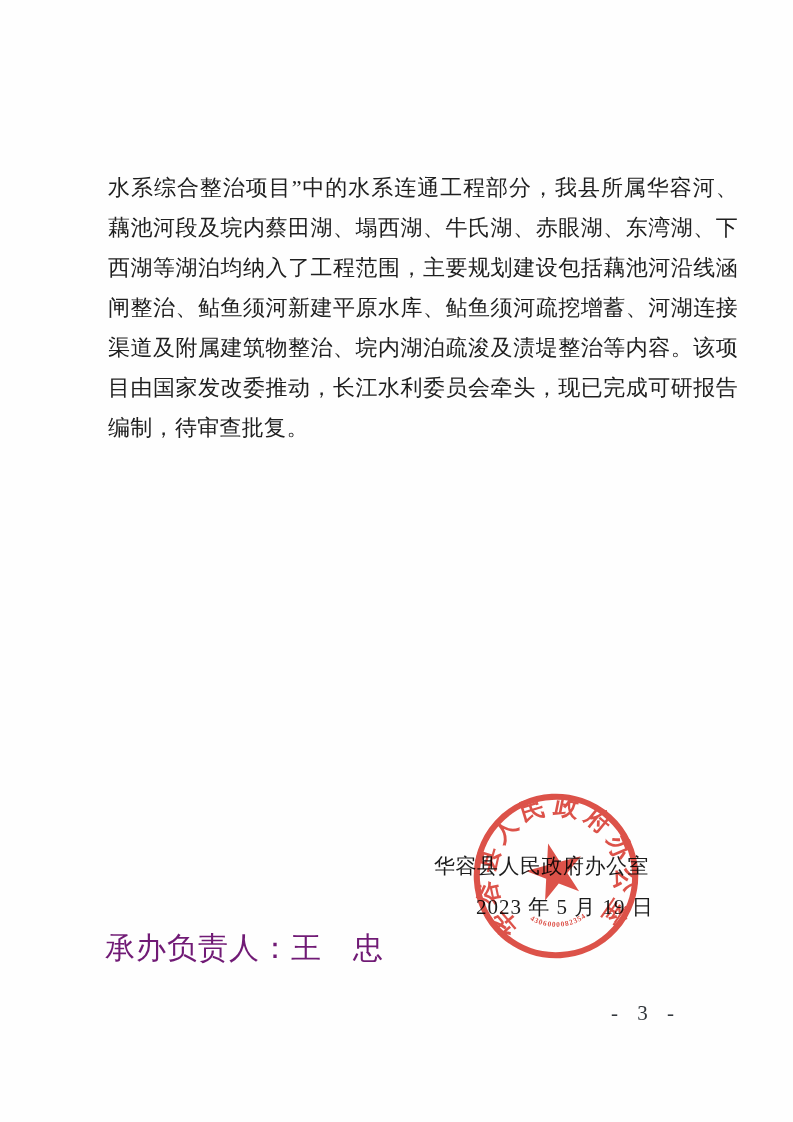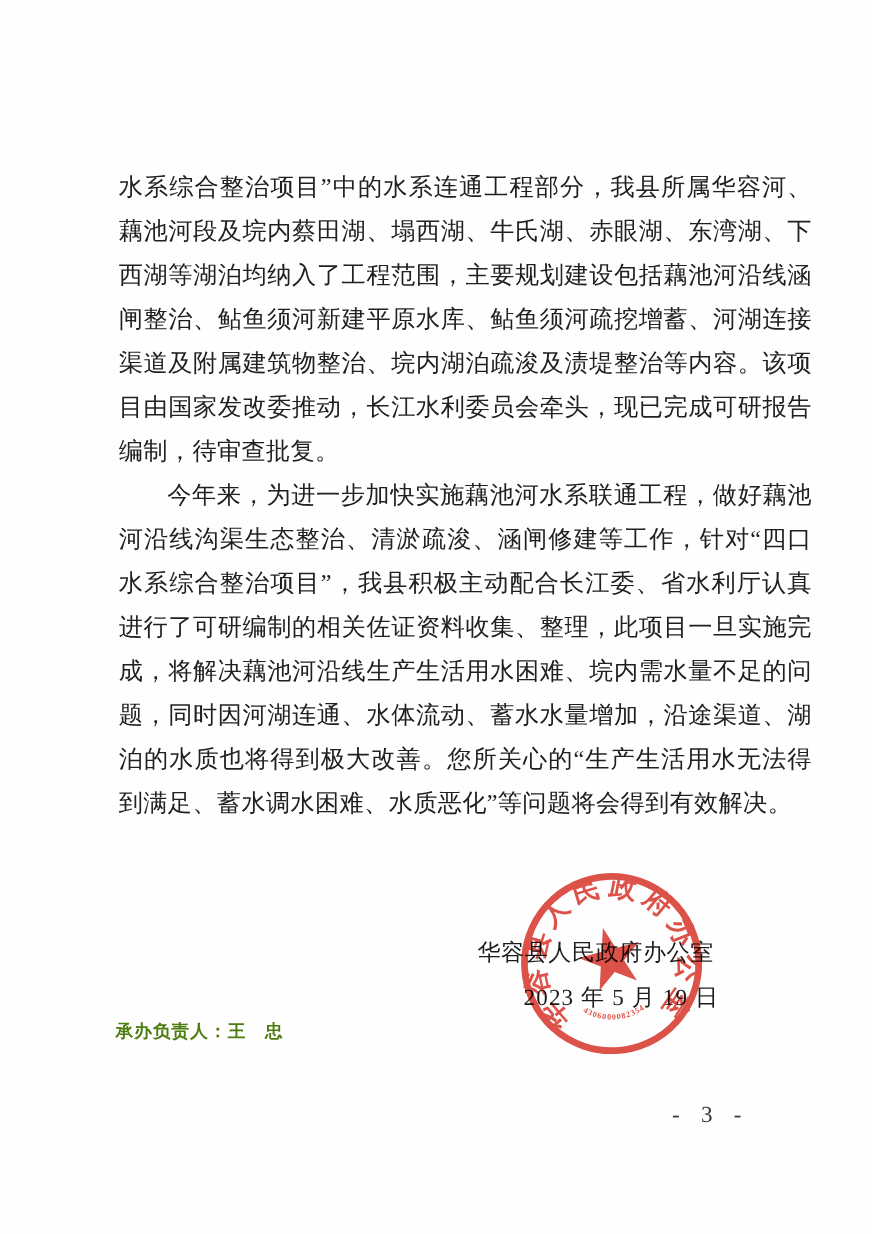--- a/index.html
+++ b/index.html
@@ -10,44 +10,43 @@
     overflow: hidden;
     font-family: "Liberation Serif", "DejaVu Serif", serif;
     color: #1f1f1f;
   }
   .page {
     position: absolute; inset: 0;
     background: #fefefe;
   }
   .body-text {
     position: absolute;
-    left: 108px; top: 150px; width: 630px;
+    left: 108px; top: 168px; width: 630px;
     font-size: 22px;
     line-height: 40px;
     text-align: justify;
     letter-spacing: 0.3px;
     color: #202020;
   }
   .body-text p { margin: 0; }
   .body-text p.indent { text-indent: 2em; }
   .sig-org {
     position: absolute; left: 434px; top: 852px;
     font-size: 21px; letter-spacing: 0.5px; white-space: nowrap;
     color: #1c1c1c;
   }
   .sig-date {
     position: absolute; left: 476px; top: 893px;
     font-size: 21px; letter-spacing: 1px; white-space: nowrap;
     color: #1c1c1c;
   }
   .footer-line {
     position: absolute; left: 105px;
-    font-size: 16px; letter-spacing: 1px; white-space: nowrap;
-    color: #4d7c0f;
-    font-weight: bold;
+    font-size: 30px; letter-spacing: 1px; white-space: nowrap;
+    color: #701a75;
   }
   .footer-1 { top: 928px; }
   .footer-2 { top: 970px; }
   .footer-line .gap { display: inline-block; width: 26px; }
   .page-num {
     position: absolute; left: 611px; top: 1001px;
     font-size: 21px; letter-spacing: 7px; white-space: nowrap;
     color: #33383d;
   }
   .seal {
@@ -62,21 +61,20 @@
     font-weight: bold;
   }
 </style>
 </head>
 <body>
 
 <div class="page">
 
   <div class="body-text">
     <p>水系综合整治项目”中的水系连通工程部分，我县所属华容河、藕池河段及垸内蔡田湖、塌西湖、牛氏湖、赤眼湖、东湾湖、下西湖等湖泊均纳入了工程范围，主要规划建设包括藕池河沿线涵闸整治、鲇鱼须河新建平原水库、鲇鱼须河疏挖增蓄、河湖连接渠道及附属建筑物整治、垸内湖泊疏浚及渍堤整治等内容。该项目由国家发改委推动，长江水利委员会牵头，现已完成可研报告编制，待审查批复。</p>
-    <p class="indent">今年来，为进一步加快实施藕池河水系联通工程，做好藕池河沿线沟渠生态整治、清淤疏浚、涵闸修建等工作，针对“四口水系综合整治项目”，我县积极主动配合长江委、省水利厅认真进行了可研编制的相关佐证资料收集、整理，此项目一旦实施完成，将解决藕池河沿线生产生活用水困难、垸内需水量不足的问题，同时因河湖连通、水体流动、蓄水水量增加，沿途渠道、湖泊的水质也将得到极大改善。您所关心的“生产生活用水无法得到满足、蓄水调水困难、水质恶化”等问题将会得到有效解决。</p>
   </div>
 
   <div class="sig-org">华容县人民政府办公室</div>
 
   <div class="sig-date">2023 年 5 月 19 日</div>
 
   <svg class="seal" viewBox="0 0 200 200" xmlns="http://www.w3.org/2000/svg">
     <defs>
       <path id="seal-arc-top" d="M 59.85 157.34 A 70 70 0 1 1 140.15 157.34" fill="none"></path>
       <path id="seal-arc-bottom" d="M 49.8 129 A 58 58 0 0 0 150.2 129" fill="none"></path>

